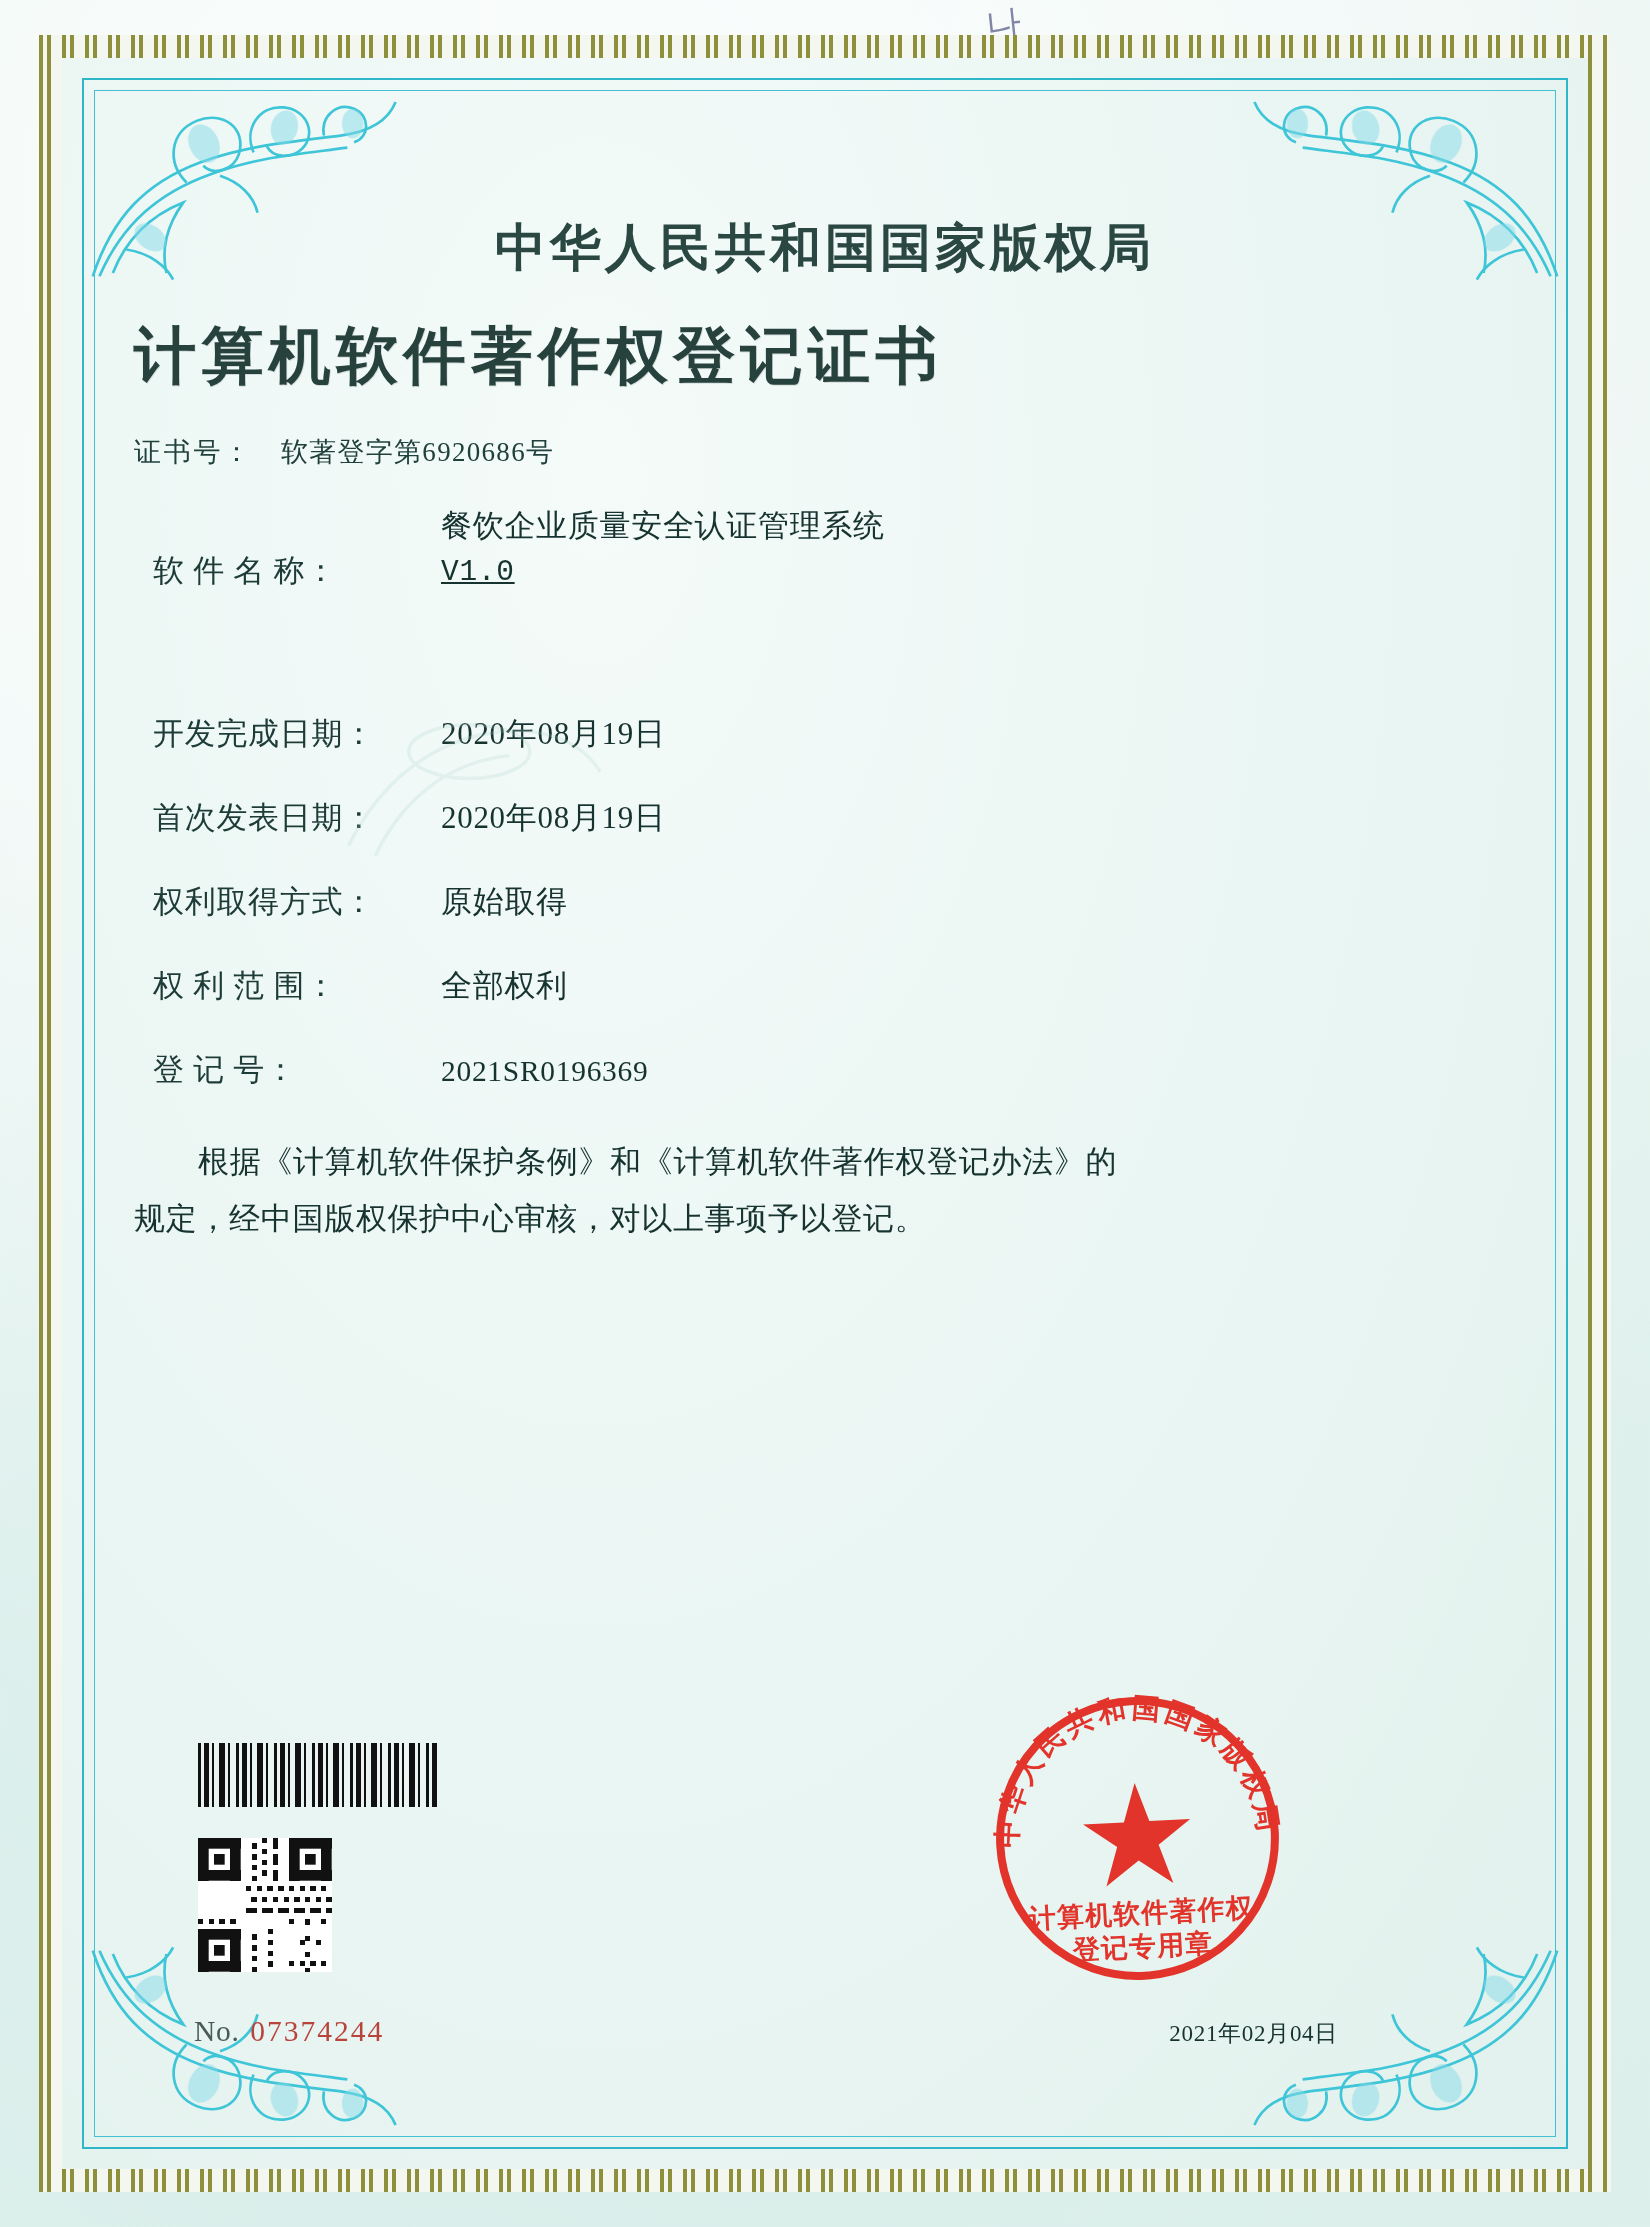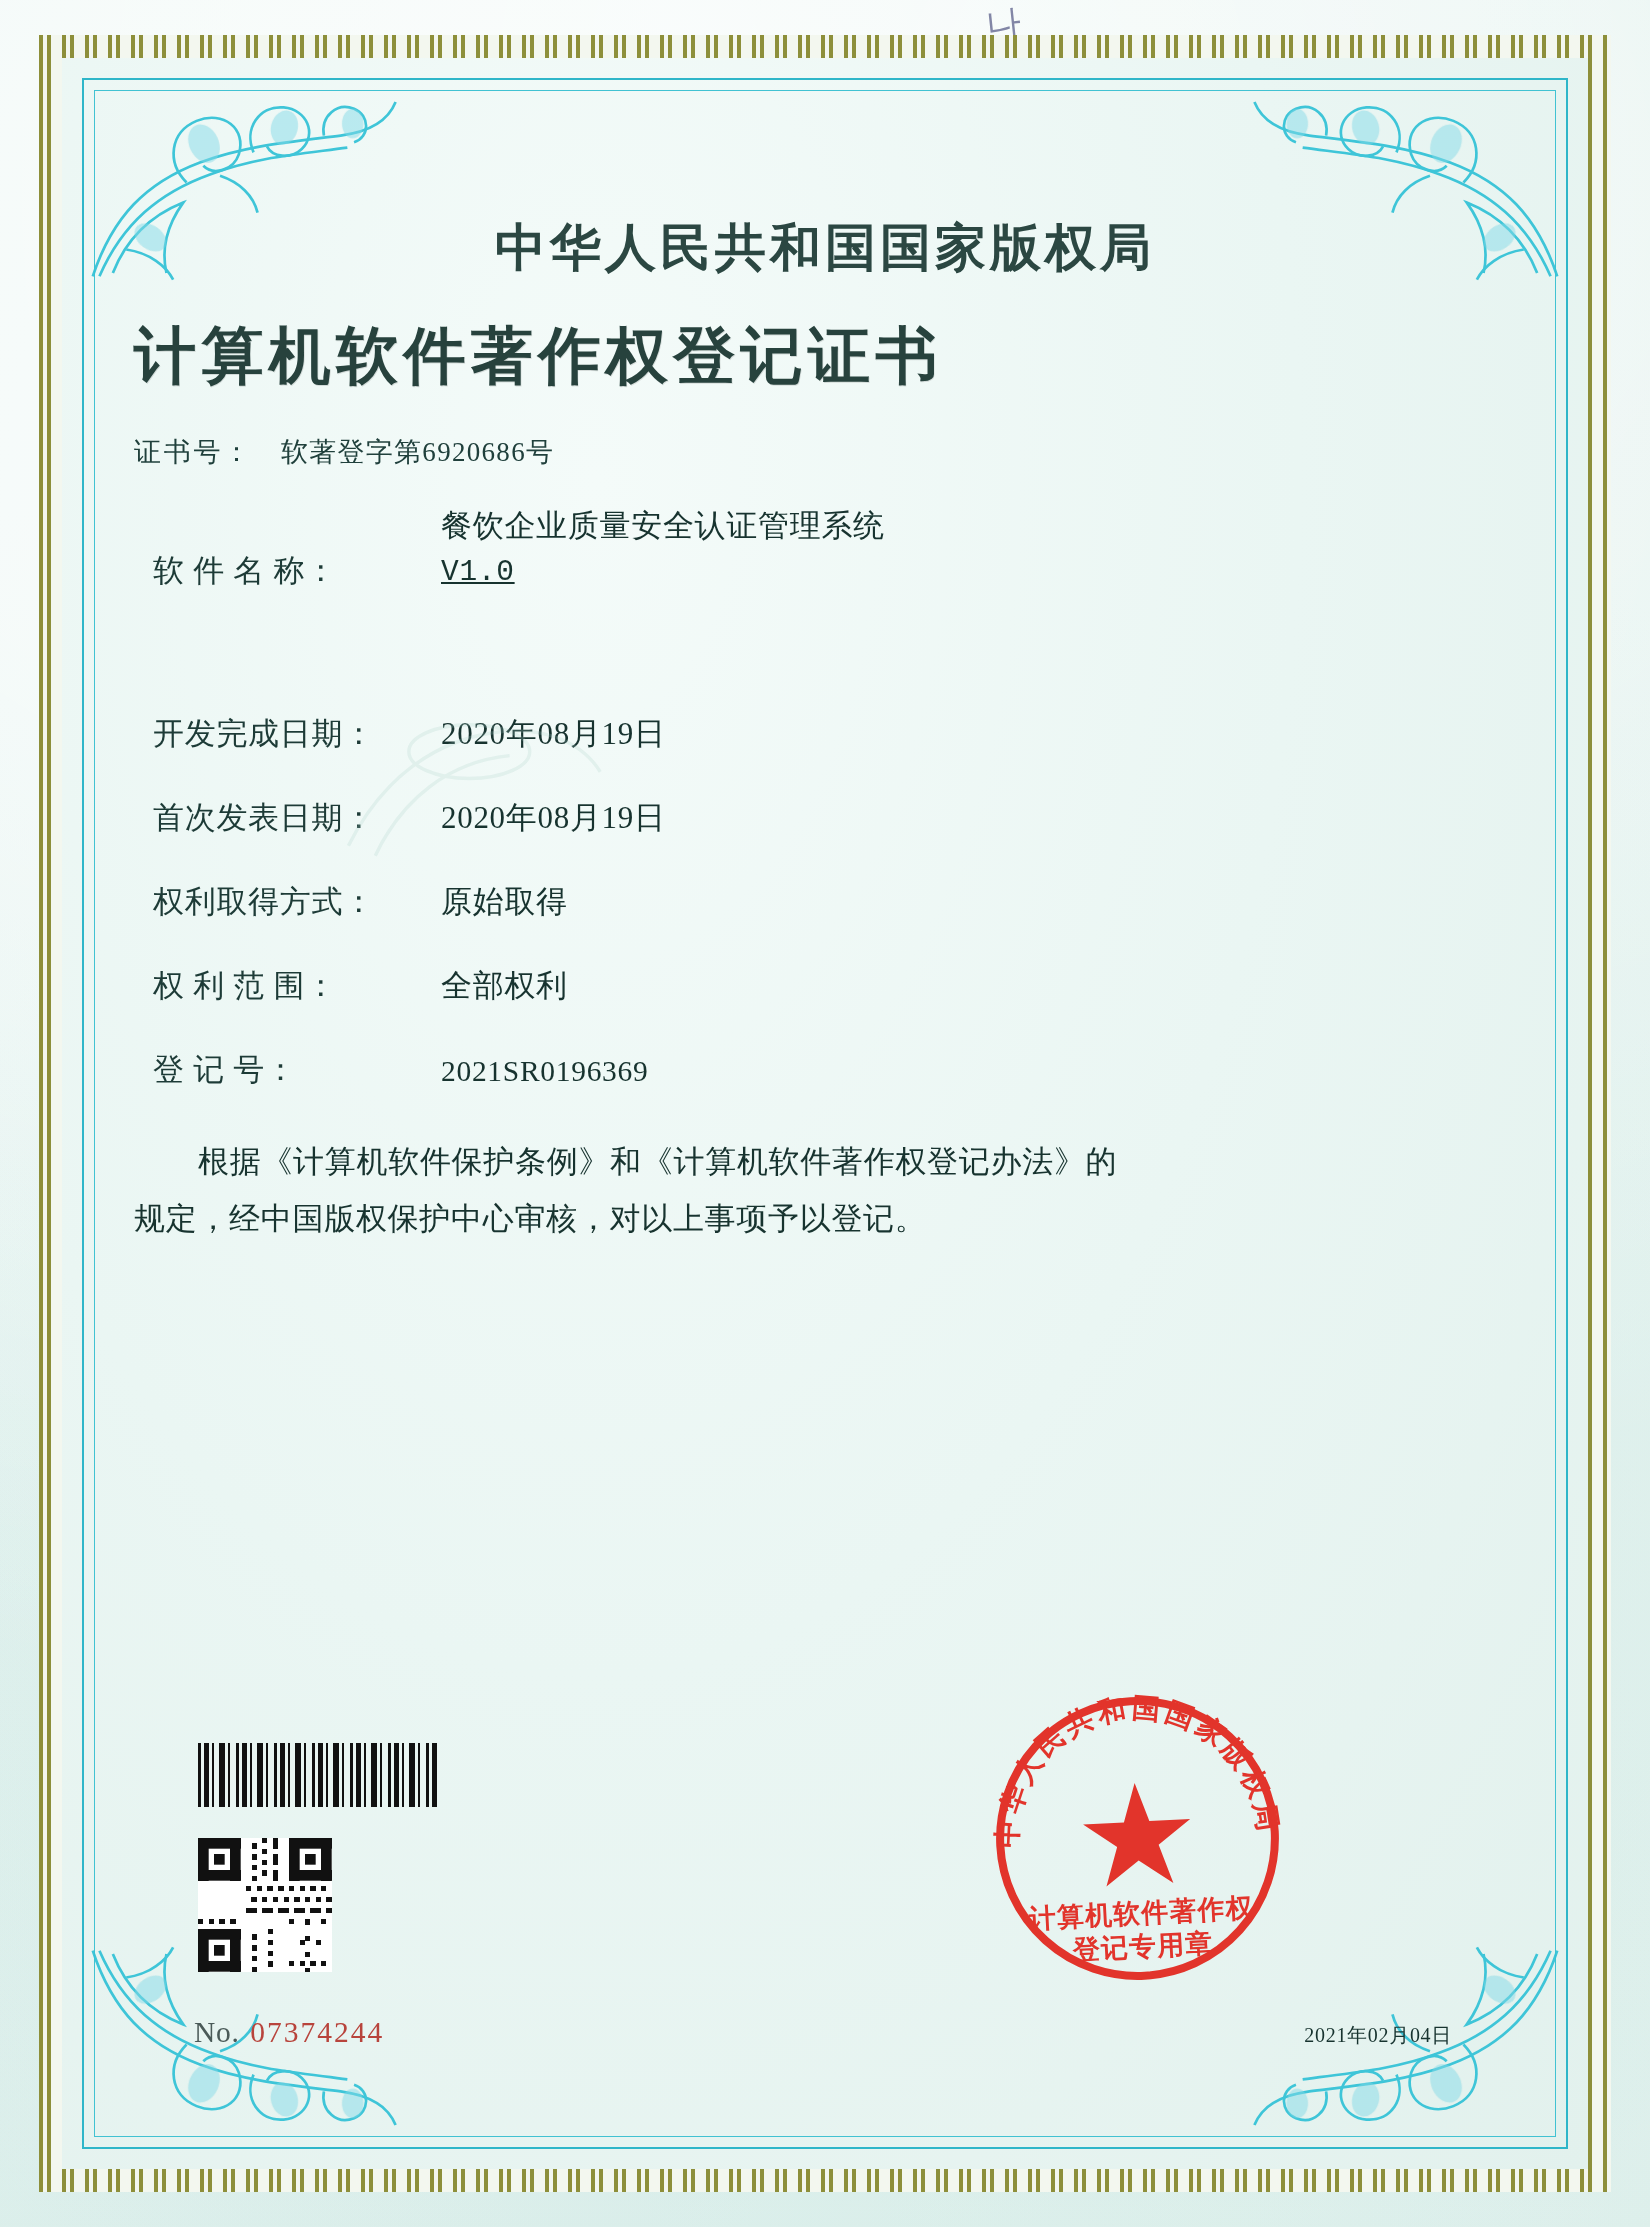--- a/index.html
+++ b/index.html
@@ -267,23 +267,24 @@
     align-items: baseline;
   }
   .serial {
     font-size: 29.5px;
     color: #b8443c;
     font-family: "Liberation Serif", serif;
     letter-spacing: 2px;
   }
   .serial .pfx { color: #4a5a58; letter-spacing: 0.7px; margin-right: 10.7px; }
   .issue-date {
-    font-size: 20px;
+    font-size: 23px;
     color: #17332f;
     letter-spacing: 0.7px;
+    margin-right: 114px;
   }
 
   
   .hand-mark {
     position: absolute;
     left: 986px;
     top: 0px;
     font-family: "DejaVu Sans", sans-serif;
     font-size: 35px;
     color: #5b5f8a;

